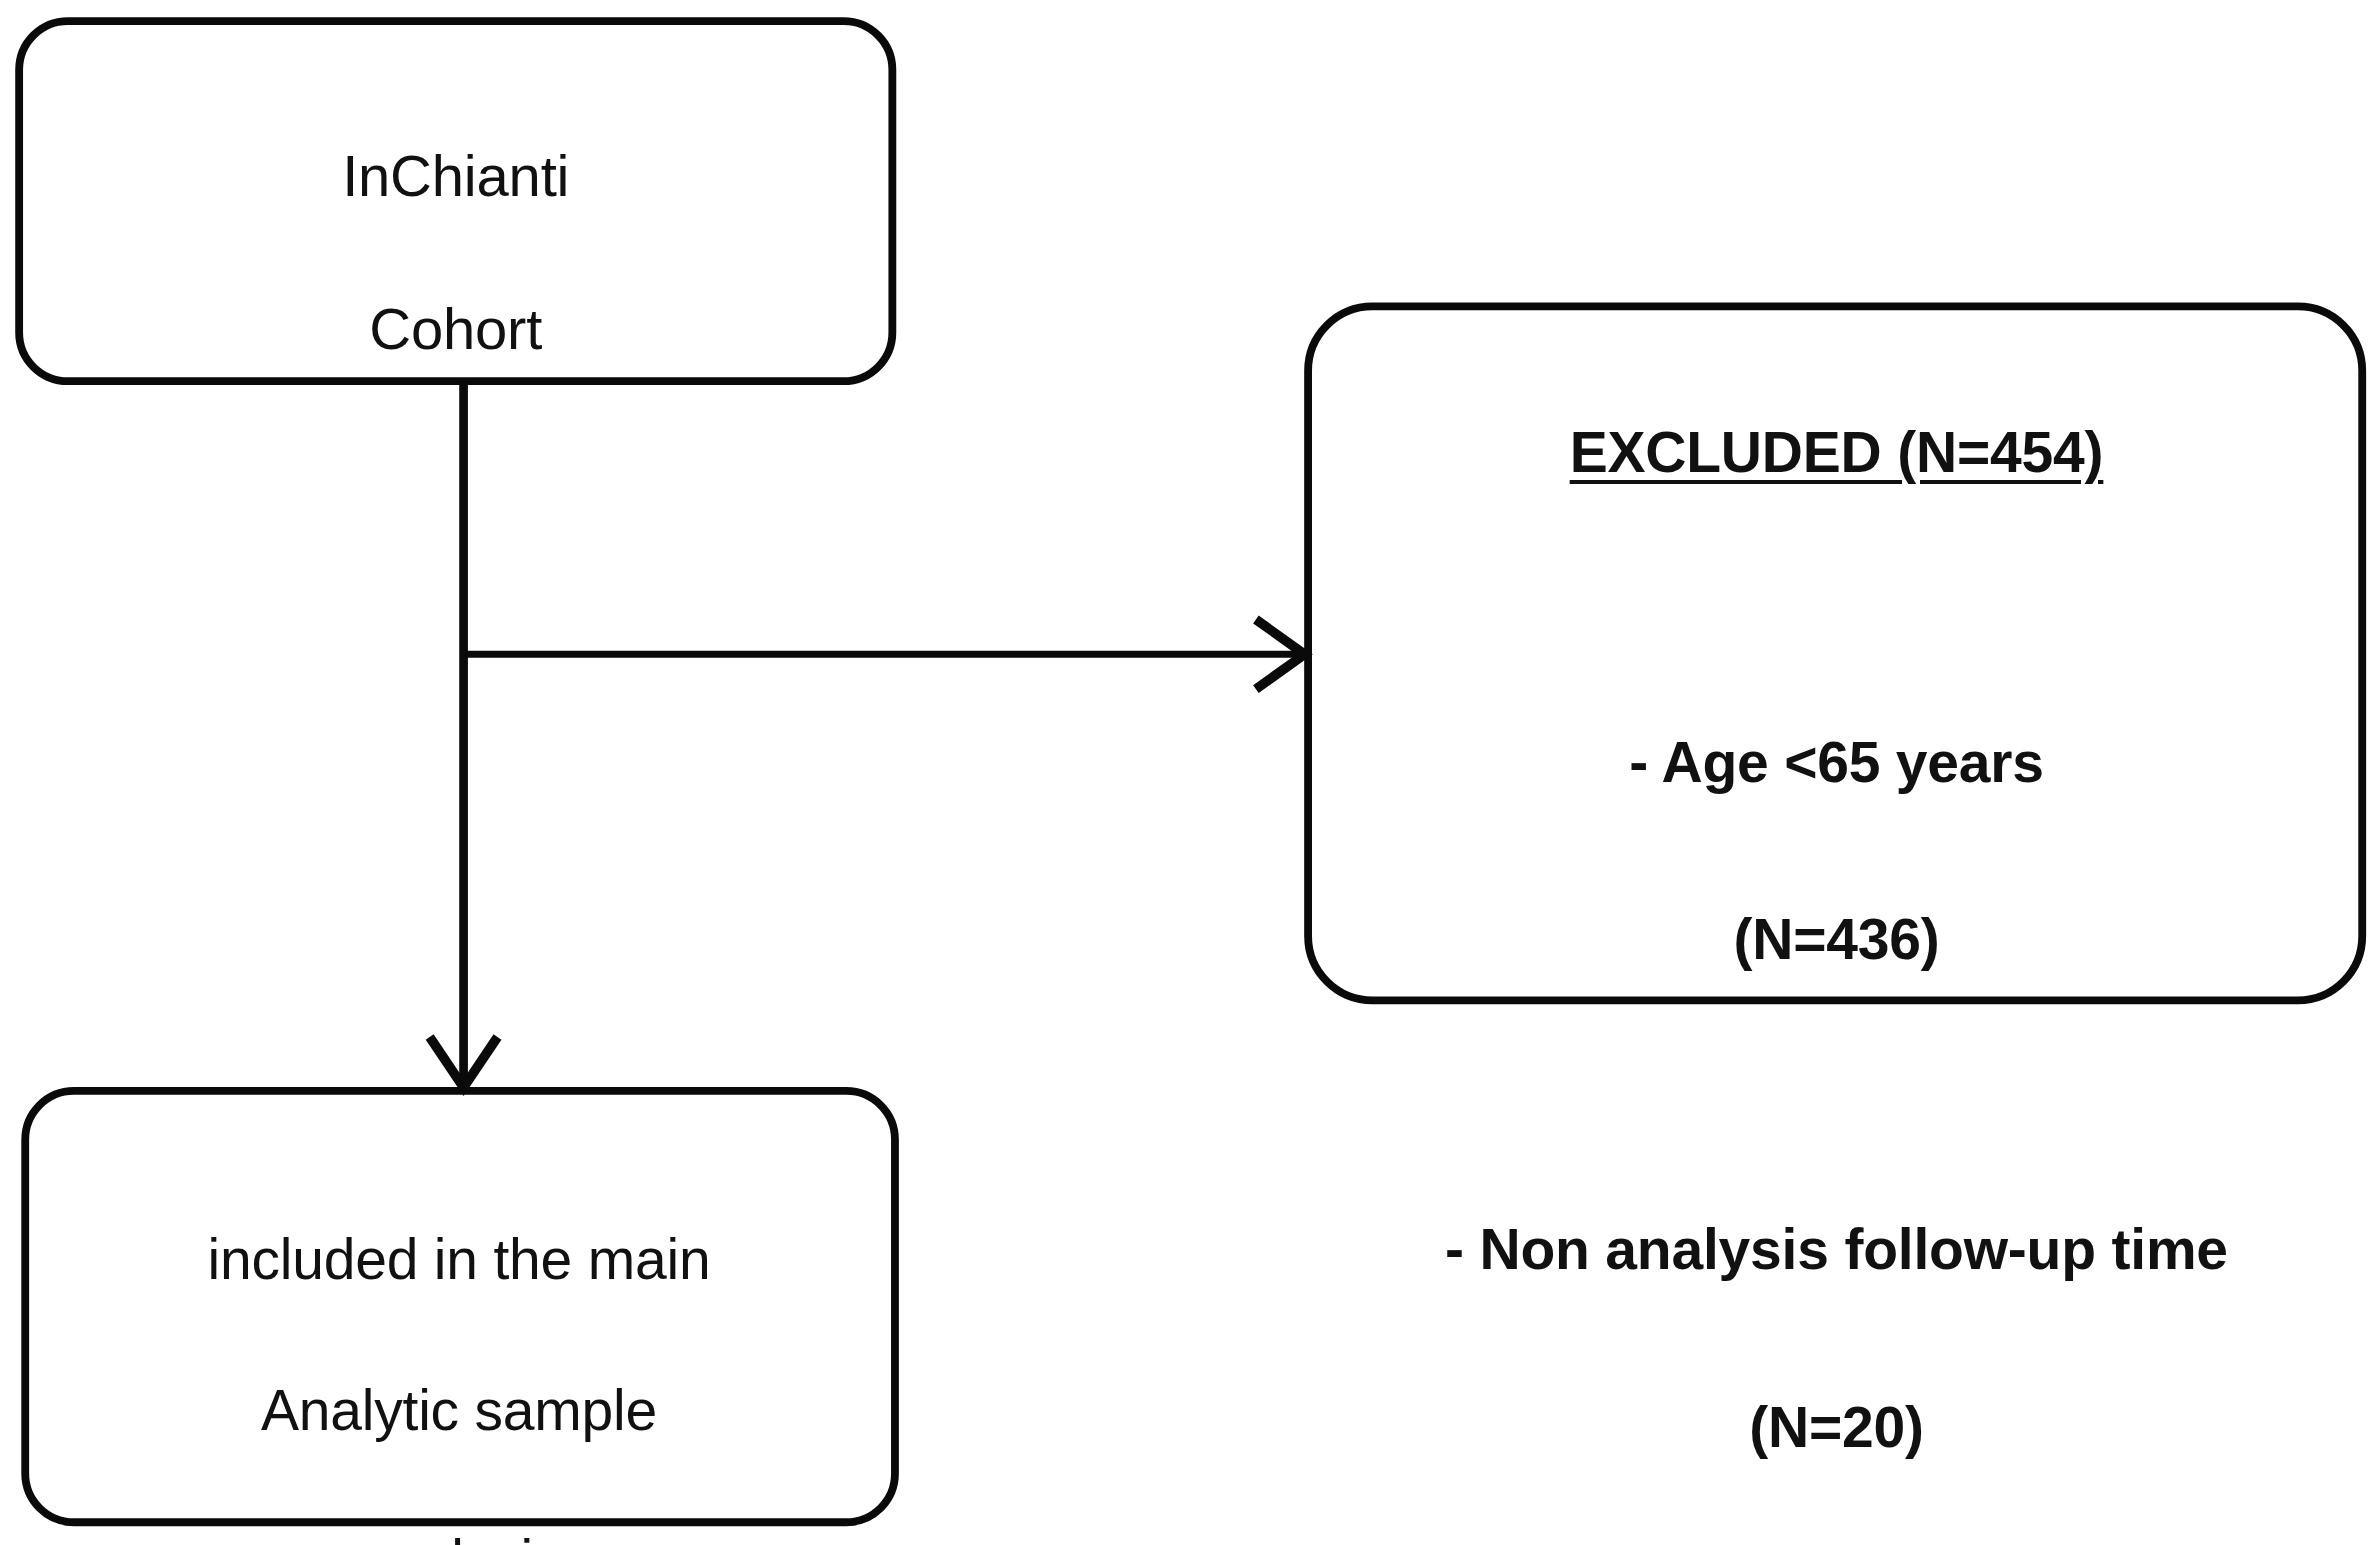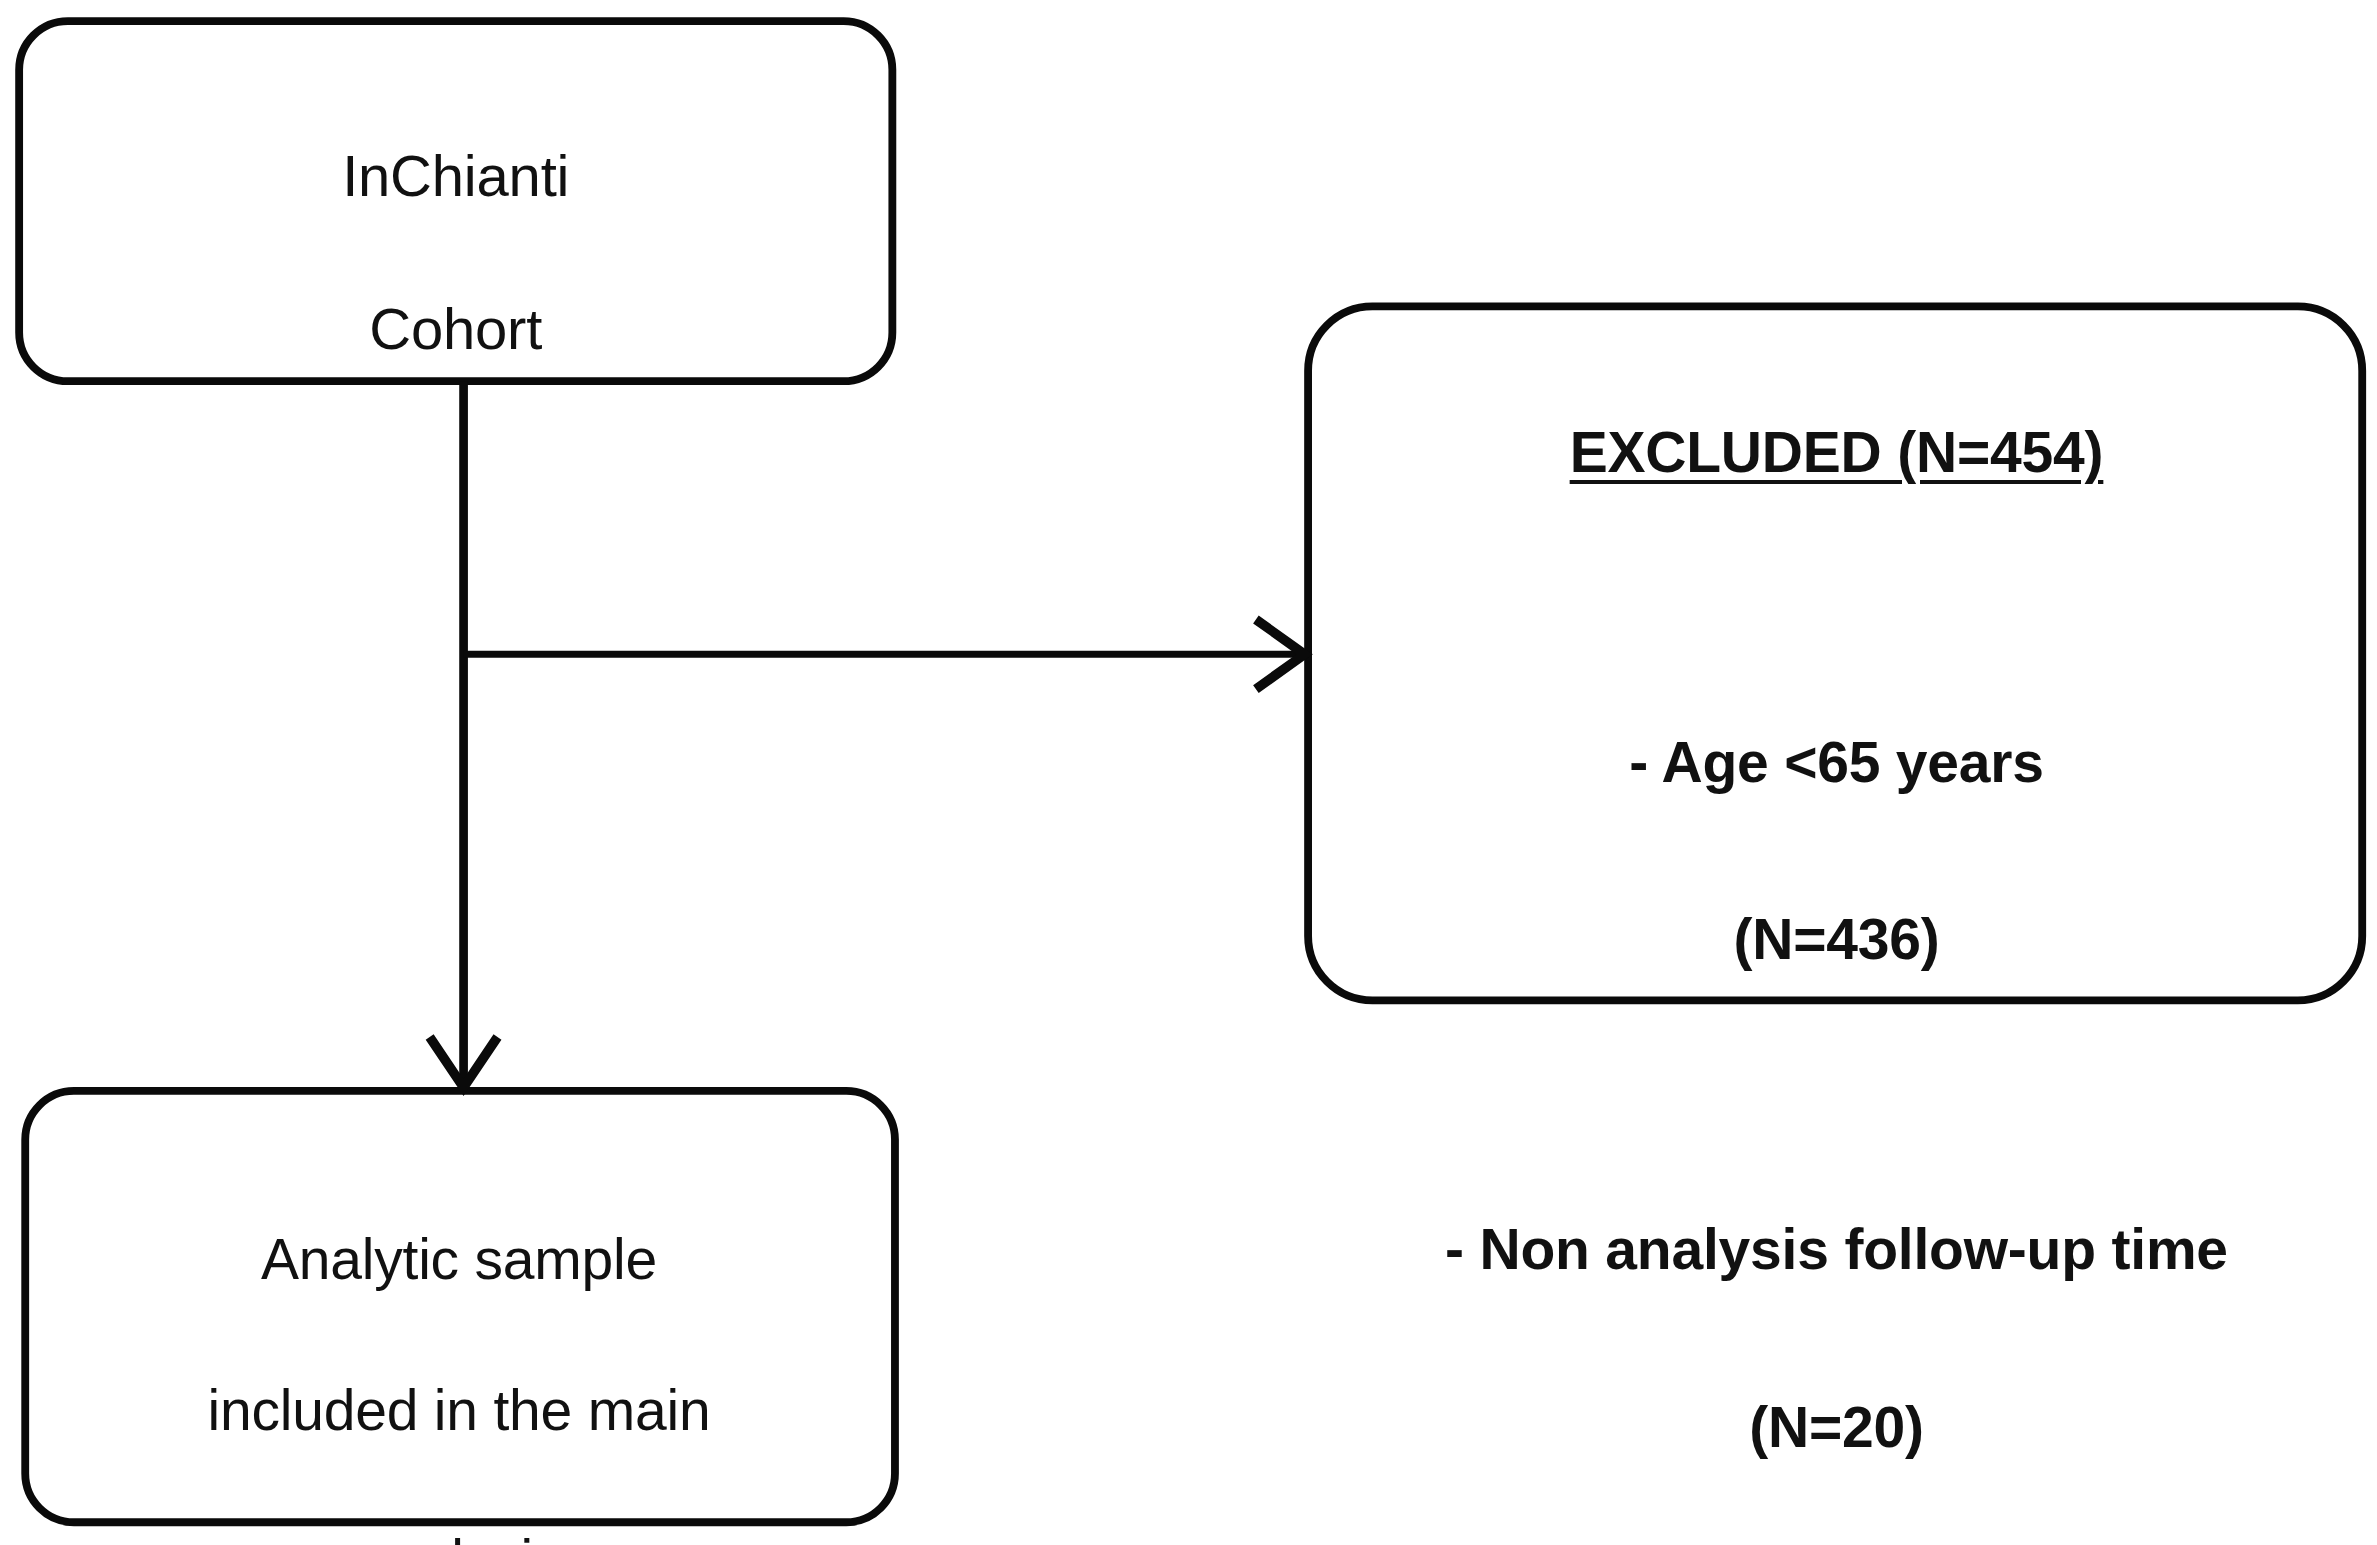--- a/index.html
+++ b/index.html
@@ -128,20 +128,20 @@
     <span class="txt-line"><span class="excl-title">EXCLUDED (N=454)</span></span>
     <span class="excl-gap"></span>
     <span class="excl-item">- Age &lt;65 years</span>
     <span class="excl-item">(N=436)</span>
     <span class="excl-gap"></span>
     <span class="excl-item">- Non analysis follow-up time</span>
     <span class="excl-item">(N=20)</span>
   </div>
 
   <div class="node-text" id="analytic-text">
+    <span class="txt-line">included in the main</span>
     <span class="txt-line">Analytic sample</span>
-    <span class="txt-line">included in the main</span>
     <span class="txt-line">analysis</span>
     
   </div>
 
 </div>
 
 
 </body></html>

